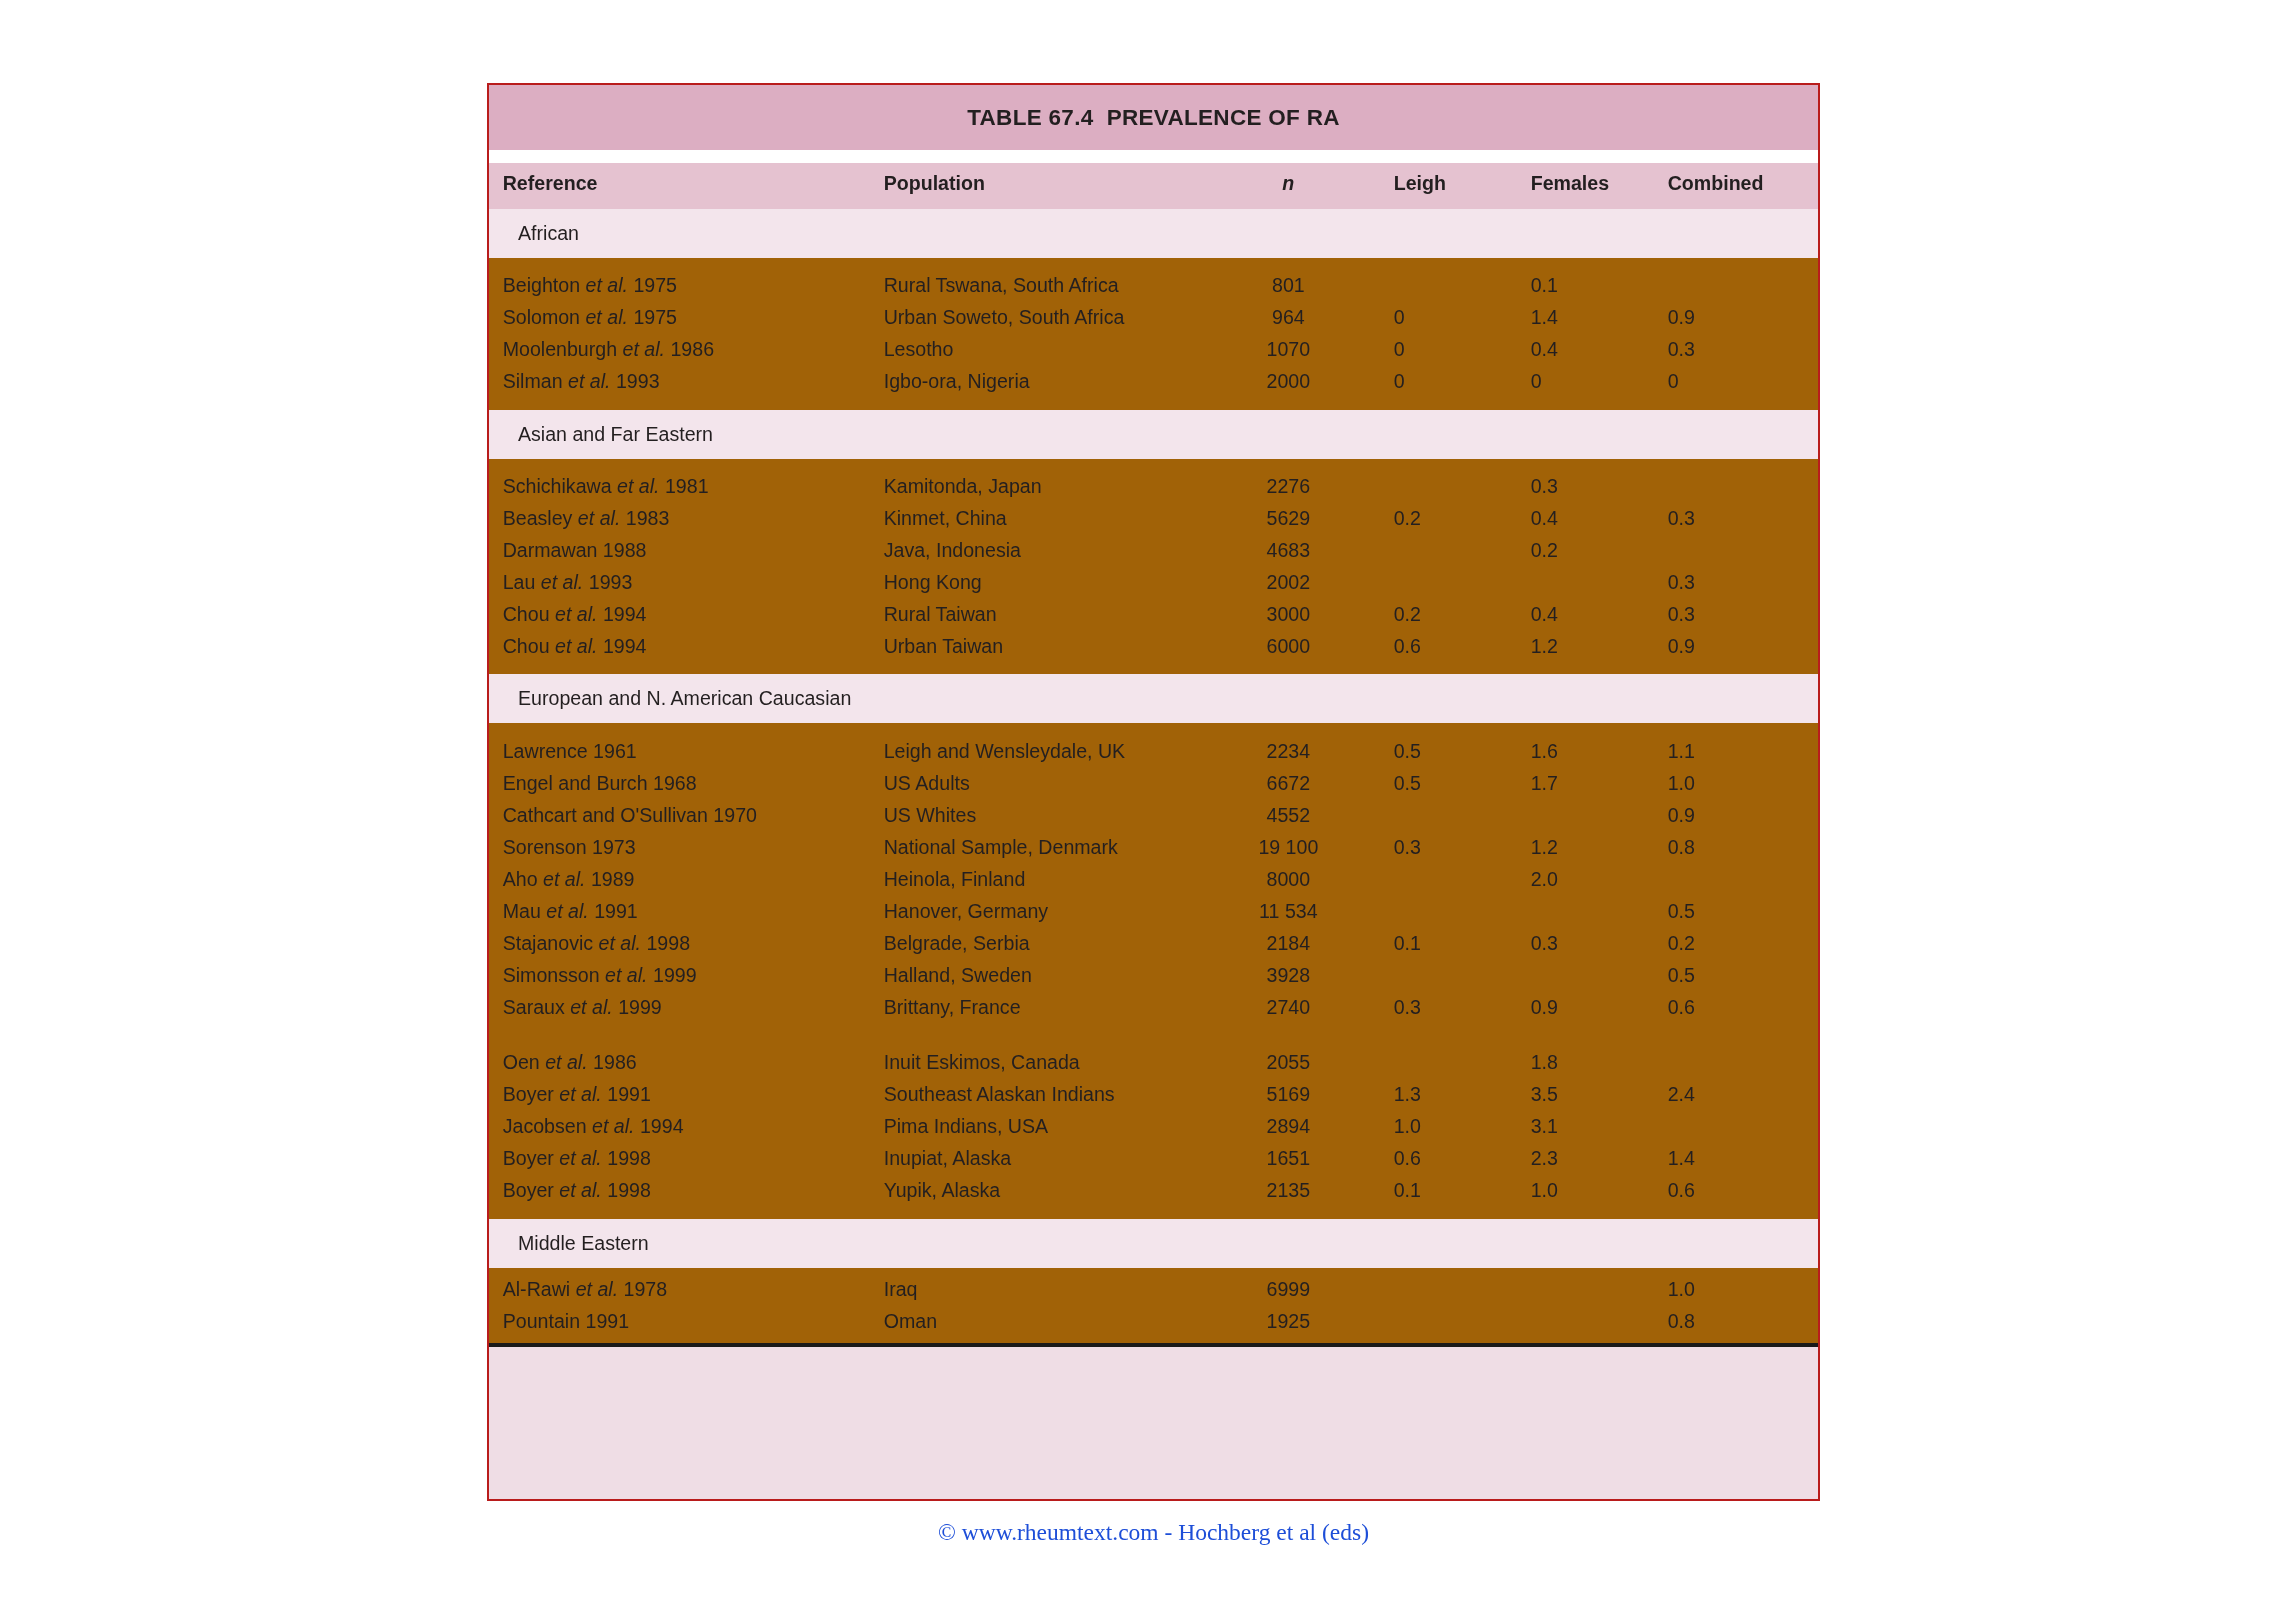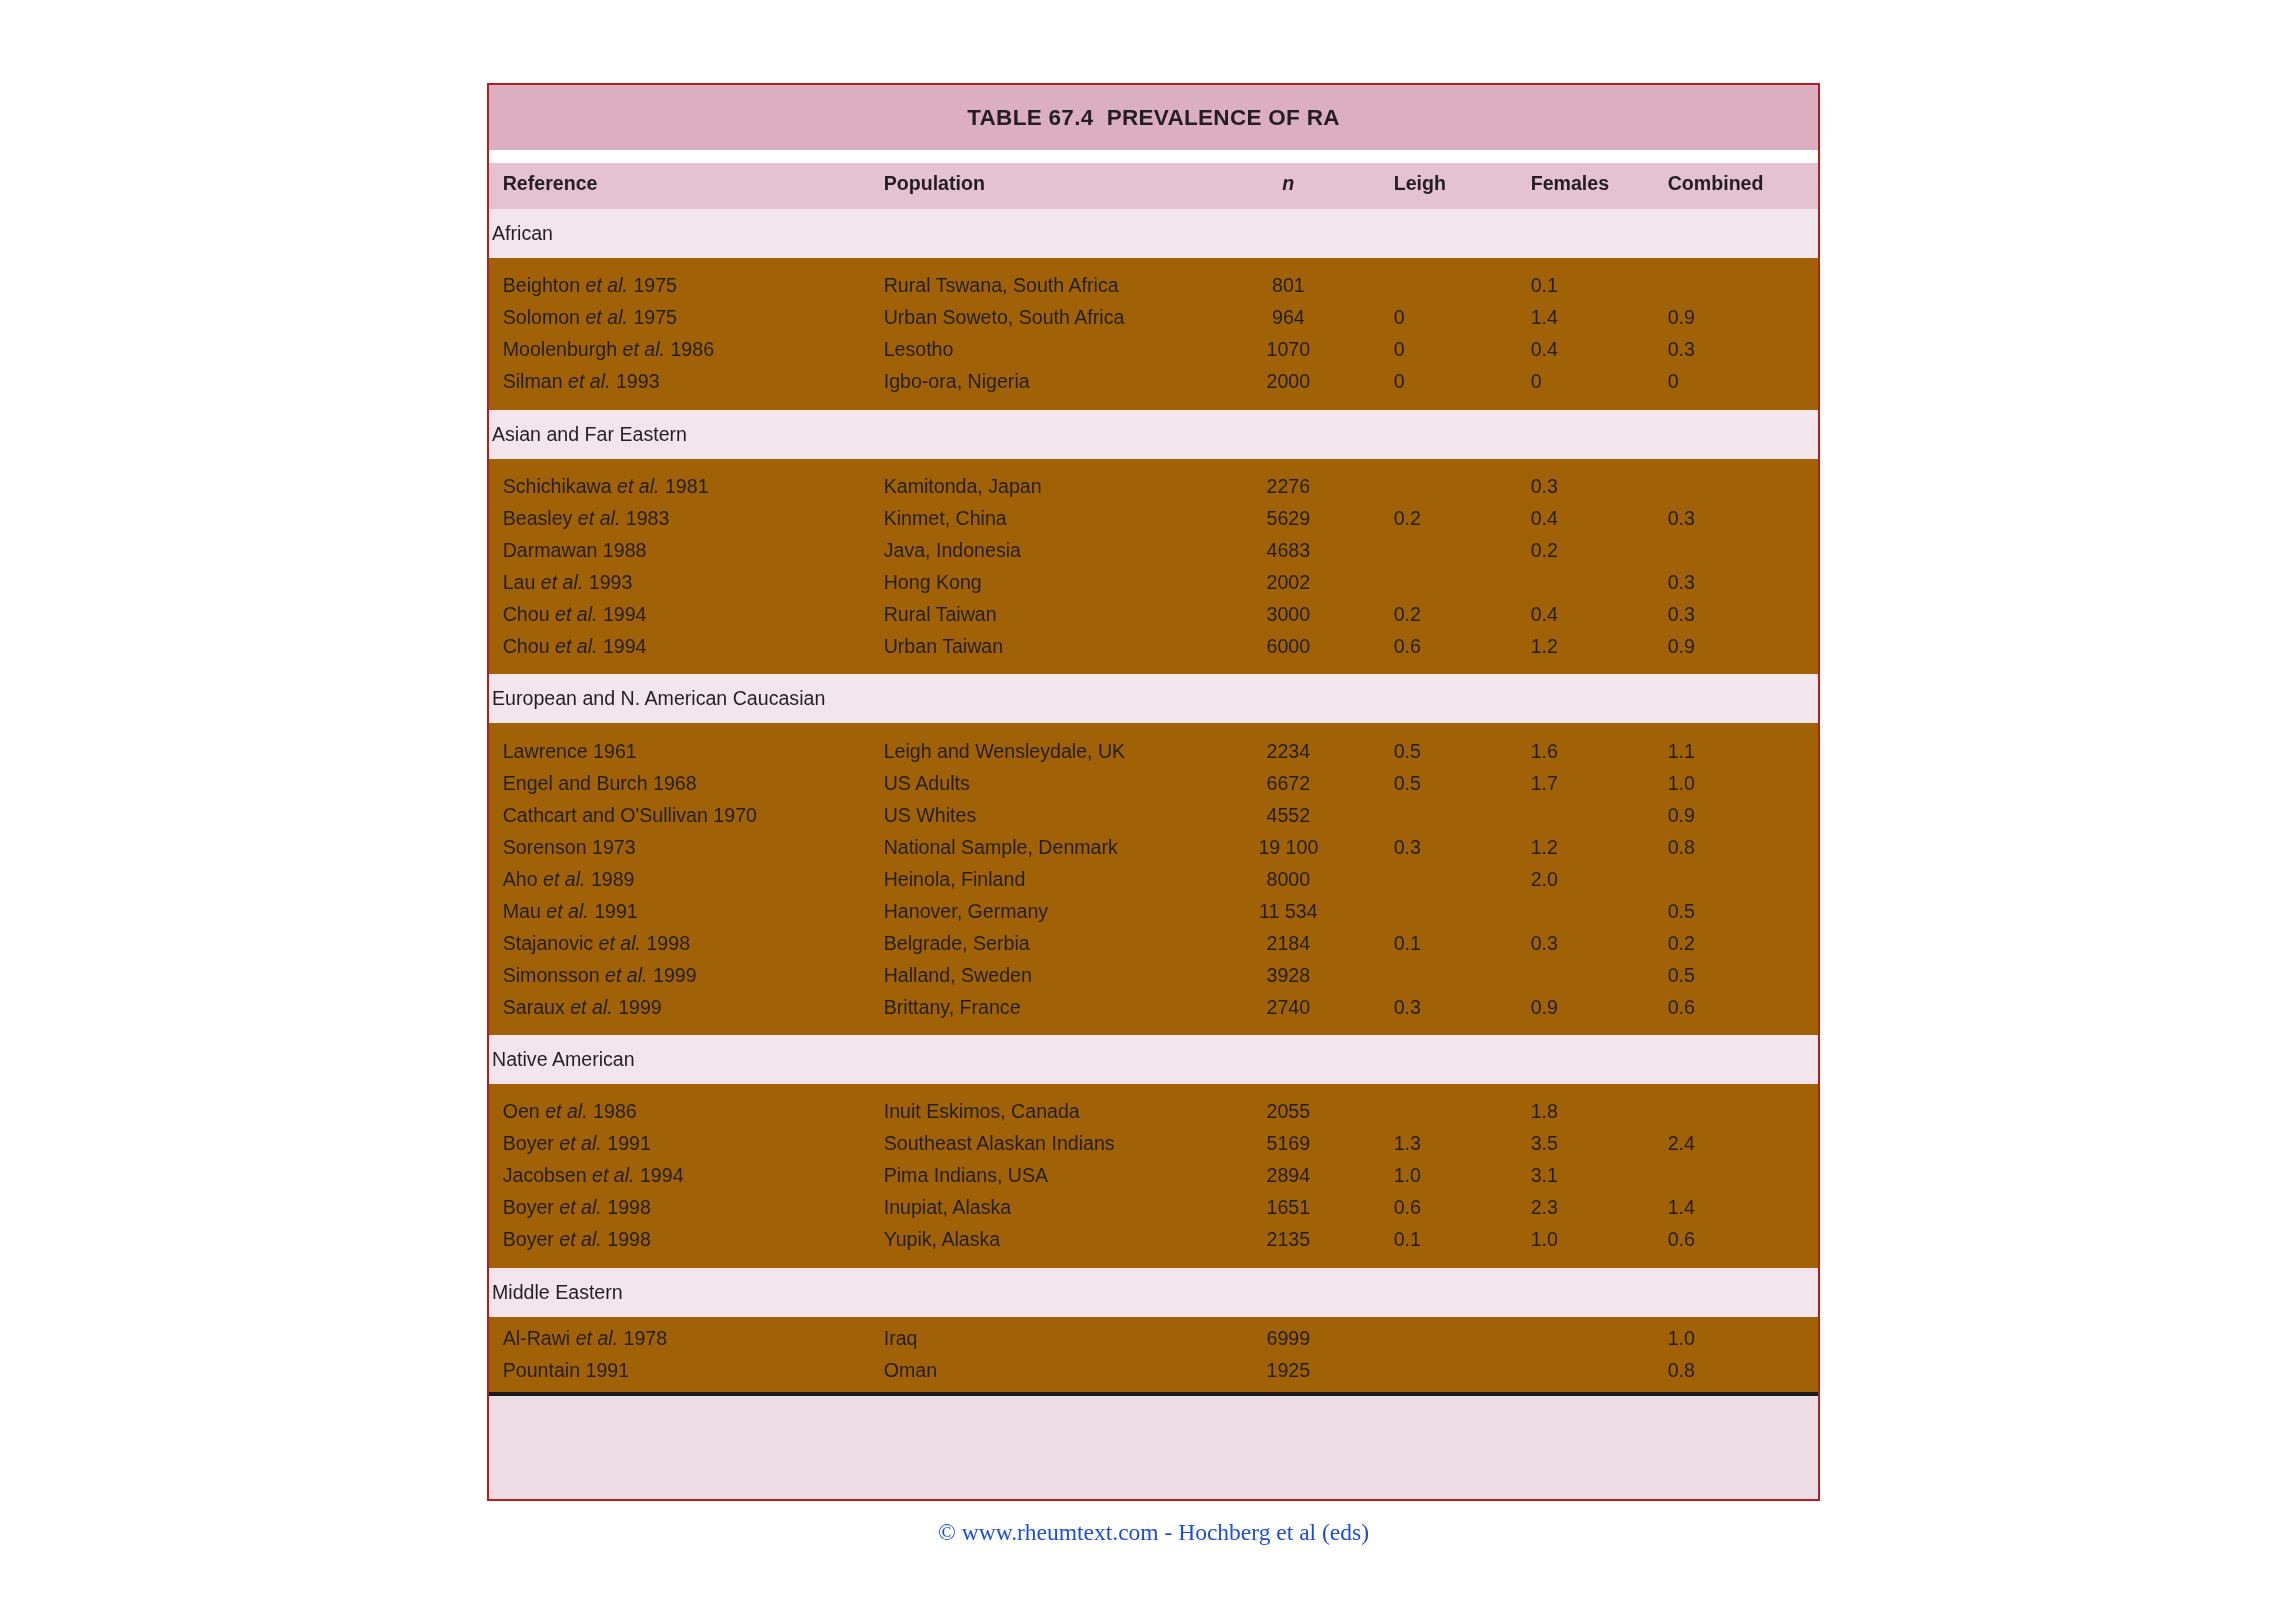--- a/index.html
+++ b/index.html
@@ -76,21 +76,21 @@
     font-style: italic;
     text-align: center;
     padding-right: 13.7px;
   }
 
   .section-band {
     height: 49px;
     background: #f3e5ec;
     display: flex;
     align-items: center;
-    padding-left: 3px;
+    padding-left: 29px;
     font-size: 19.6px;
     flex: 0 0 auto;
   }
 
   .data-block {
     background: #a16207;
     padding: 11.8px 0;
     flex: 0 0 auto;
   }
   .data-block.tight { padding: 5.9px 0; }
@@ -326,21 +326,20 @@
         <div class="grid row">
           <div class="cell cell-reference">Saraux <i>et al.</i> 1999</div>
           <div class="cell cell-population">Brittany, France</div>
           <div class="cell cell-n">2740</div>
           <div class="cell cell-spacer"></div>
           <div class="cell cell-males">0.3</div>
           <div class="cell cell-females">0.9</div>
           <div class="cell cell-combined">0.6</div>
         </div>
       </div>
-      <div class="section-band">Native American</div>
       <div class="data-block">
         <div class="grid row">
           <div class="cell cell-reference">Oen <i>et al.</i> 1986</div>
           <div class="cell cell-population">Inuit Eskimos, Canada</div>
           <div class="cell cell-n">2055</div>
           <div class="cell cell-spacer"></div>
           <div class="cell cell-males"></div>
           <div class="cell cell-females">1.8</div>
           <div class="cell cell-combined"></div>
         </div>

